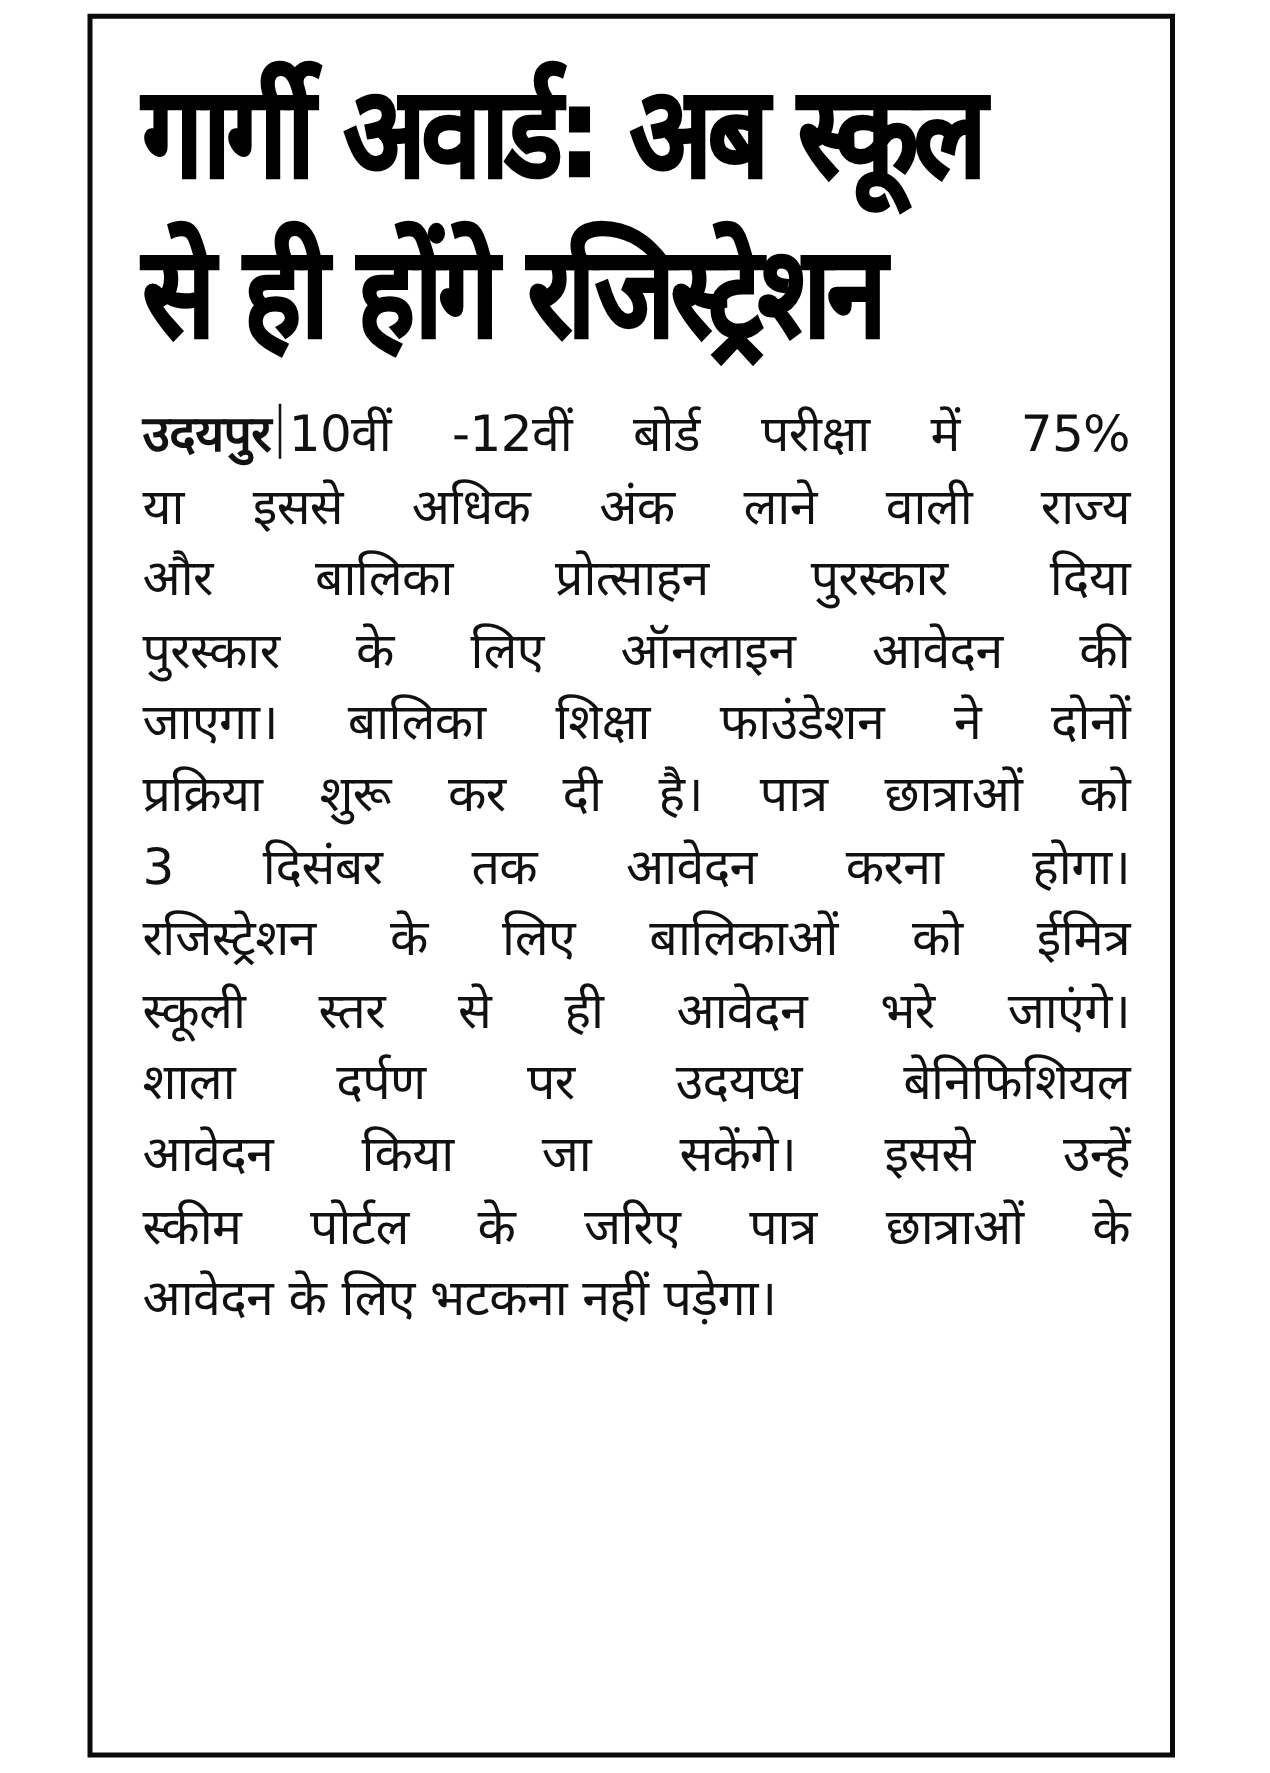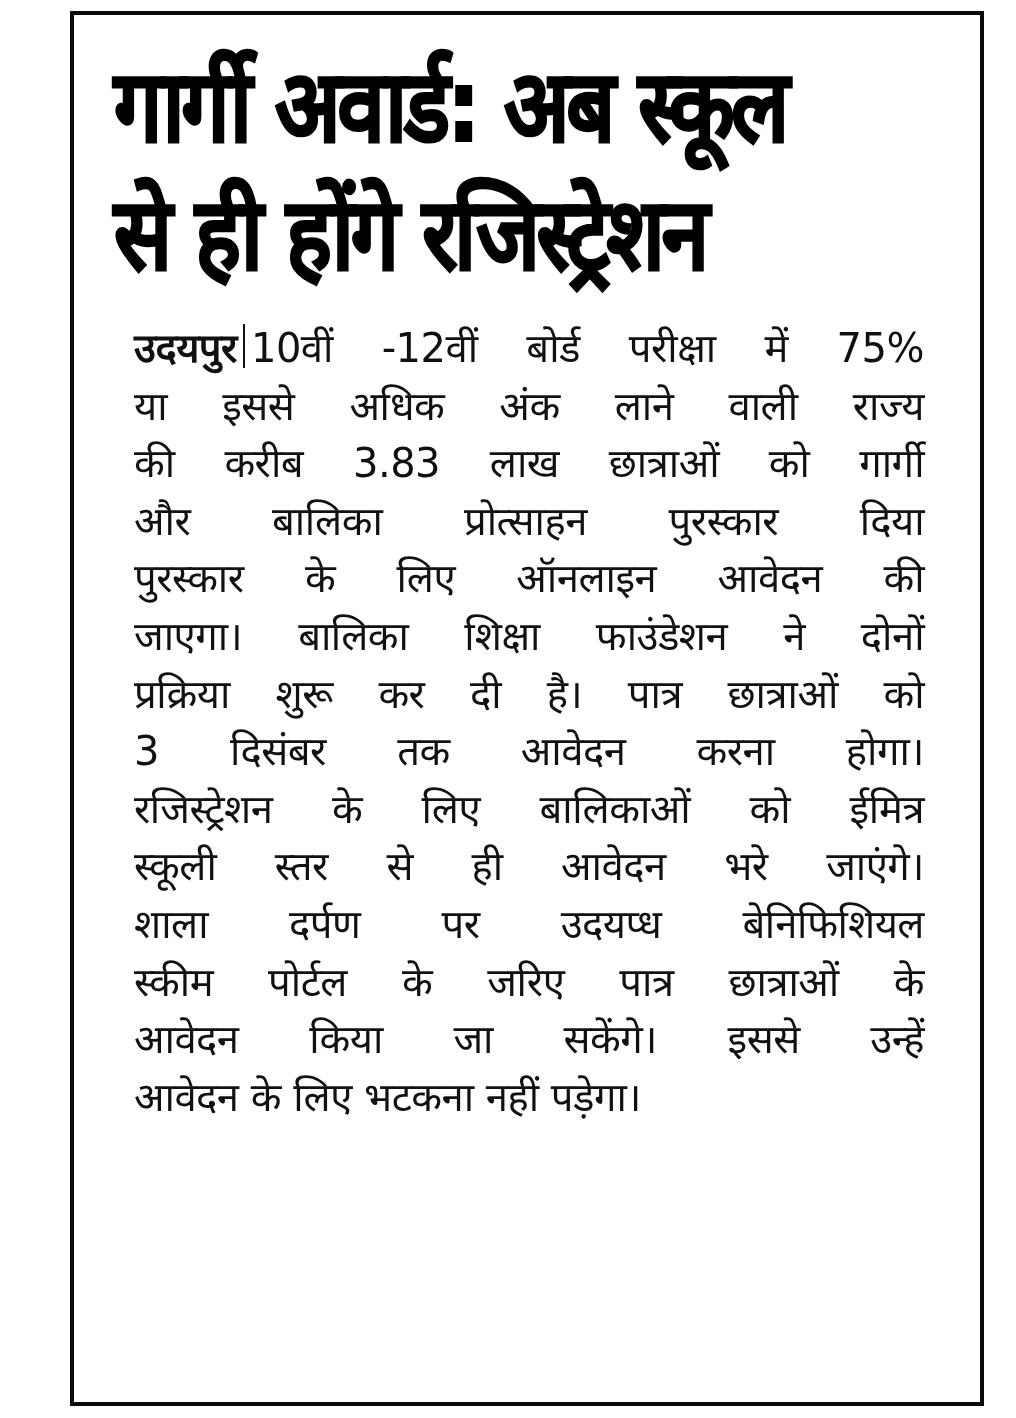--- a/index.html
+++ b/index.html
@@ -16,21 +16,20 @@
     color: #111111;
   }
   .clip-box {
     position: absolute;
     left: 70px;
     top: 11px;
     width: 862px;
     height: 1387px;
     border: 4px solid #0a0a0a;
     background: #ffffff;
-    padding-left: 44px;
   }
   .headline {
     position: absolute;
     left: 40px;
     top: 28px;
     width: 800px;
     margin: 0;
     font-family: "DejaVu Sans", sans-serif;
     font-weight: 900;
     font-size: 100px;
@@ -48,21 +47,20 @@
   .body {
     position: absolute;
     left: 40px;
     top: 305px;
     width: 790px;
     font-family: "DejaVu Sans", sans-serif;
     font-size: 40px;
     line-height: 57.6px;
     color: #111111;
     letter-spacing: -0.5px;
-    margin-left: 20px;
   }
   .body .line {
     display: block;
     text-align: justify;
     text-align-last: justify;
     white-space: nowrap;
     height: 57.6px;
     overflow: visible;
   }
   .body .line.last {
@@ -89,27 +87,26 @@
 <div class="clip-box">
 
   <h1 class="headline">
     <span class="hl-line">गार्गी अवार्ड: अब स्कूल</span>
     <span class="hl-line">से ही होंगे रजिस्ट्रेशन</span>
   </h1>
 
   <div class="body">
     <span class="line"><span class="dateline">उदयपुर</span><span class="dateline-sep"></span><span class="line-inner">10वीं -12वीं बोर्ड परीक्षा में 75%</span></span>
     <span class="line">या इससे अधिक अंक लाने वाली राज्य</span>
-    <span class="line">की करीब 3.83 लाख छात्राओं को गार्गी</span>
     <span class="line">और बालिका प्रोत्साहन पुरस्कार दिया</span>
     <span class="line">पुरस्कार के लिए ऑनलाइन आवेदन की</span>
     <span class="line">जाएगा। बालिका शिक्षा फाउंडेशन ने दोनों</span>
     <span class="line">प्रक्रिया शुरू कर दी है। पात्र छात्राओं को</span>
     <span class="line">3 दिसंबर तक आवेदन करना होगा।</span>
     <span class="line">रजिस्ट्रेशन के लिए बालिकाओं को ईमित्र</span>
     <span class="line">स्कूली स्तर से ही आवेदन भरे जाएंगे।</span>
     <span class="line">शाला दर्पण पर उदयप्ध बेनिफिशियल</span>
+    <span class="line">आवेदन किया जा सकेंगे। इससे उन्हें</span>
     <span class="line">स्कीम पोर्टल के जरिए पात्र छात्राओं के</span>
-    <span class="line">आवेदन किया जा सकेंगे। इससे उन्हें</span>
     <span class="line last">आवेदन के लिए भटकना नहीं पड़ेगा।</span>
   </div>
 
 </div>
 
 </body></html>

